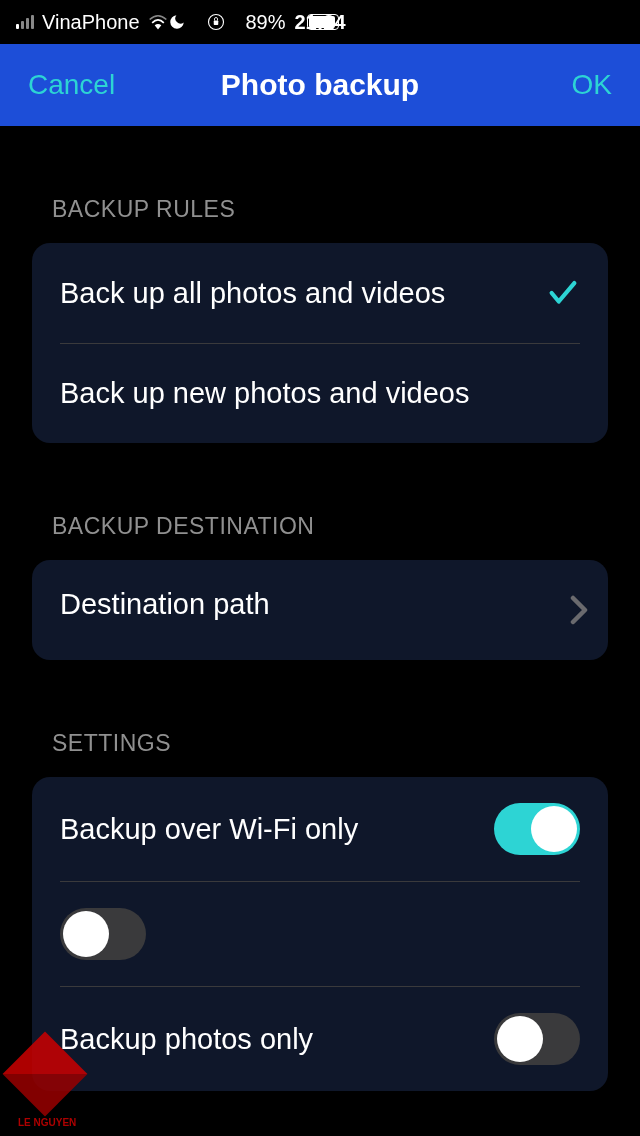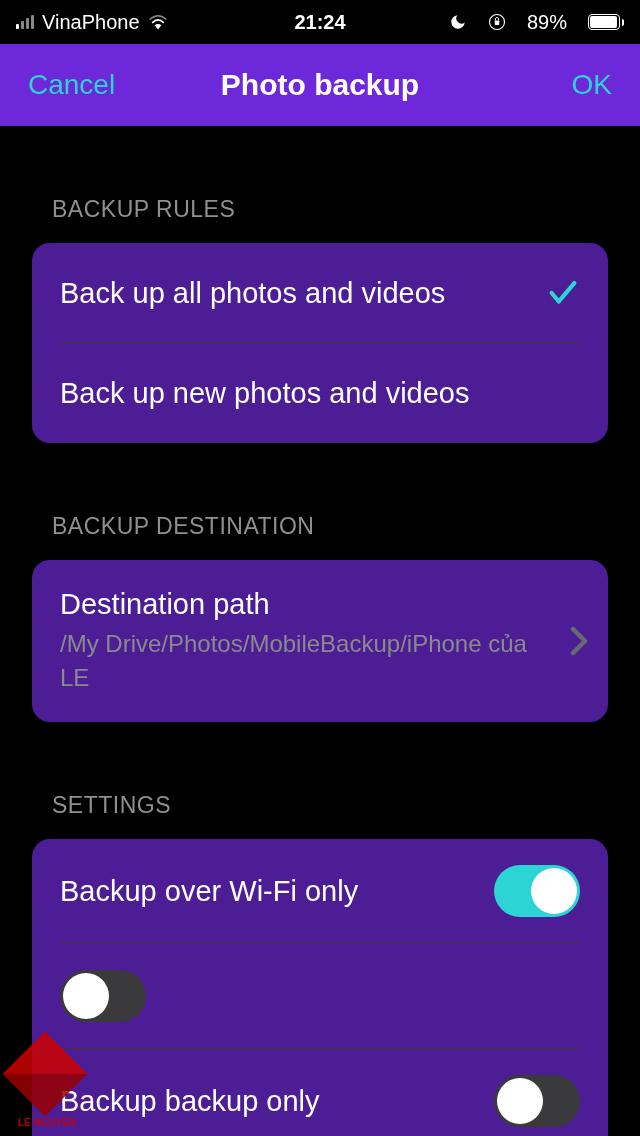--- a/index.html
+++ b/index.html
@@ -11,21 +11,21 @@
       color: #fff;
       overflow: hidden;
       position: relative;
     }
 
     
     .status-bar {
       height: 44px;
       display: flex;
       align-items: center;
-      justify-content: space-between;
+      justify-content: flex-start;
       padding: 0 16px;
       font-size: 20px;
       font-weight: 500;
     }
     .status-left { display: flex; align-items: center; gap: 8px; }
     .status-center { position: absolute; left: 50%; transform: translateX(-50%); font-weight: 600; }
     .status-right { display: flex; align-items: center; gap: 21px; }
     .signal-bars { display: flex; align-items: flex-end; gap: 2px; height: 14px; }
     .bar { width: 3px; background: #888; border-radius: 1px; }
     .bar.b1 { height: 5px; background: #fff; }
@@ -38,21 +38,21 @@
     .battery-fill { position: absolute; top: 1px; left: 1px; width: 89%; height: calc(100% - 2px); background: #fff; border-radius: 2px; }
     .battery-tip { width: 2px; height: 7px; background: #fff; border-radius: 0 2px 2px 0; }
 
     
     .nav-bar {
       height: 82px;
       display: flex;
       align-items: center;
       justify-content: space-between;
       padding: 0 28px;
-      background: #6d28d9;
+      background: #1d4ed8;
     }
     .nav-cancel, .nav-ok {
       color: #2dd4d4;
       font-size: 28px;
       font-weight: 400;
     }
     .nav-title {
       position: absolute;
       left: 50%;
       transform: translateX(-50%);
@@ -68,21 +68,21 @@
       font-size: 23px;
       font-weight: 400;
       letter-spacing: 0.5px;
       margin-top: 70px;
       margin-bottom: 20px;
       margin-left: 20px;
     }
     .section-header.first { margin-top: 70px; }
 
     .card {
-      background: #4c1d95;
+      background: #0f172a;
       border-radius: 18px;
       overflow: hidden;
     }
 
     .list-row {
       display: flex;
       align-items: center;
       justify-content: space-between;
       padding: 26px 28px;
       min-height: 100px;
@@ -208,42 +208,41 @@
     </div>
     <div class="list-row">
       <span class="row-label">Back up new photos and videos</span>
     </div>
   </div>
 
   <div class="section-header">BACKUP DESTINATION</div>
   <div class="card">
     <div class="list-row dest-row">
       <span class="dest-title">Destination path</span>
-      <span class="dest-path">/My Drive/Photos/MobileBackup/iPhone của LE</span>
       <svg class="chevron" viewBox="0 0 12 20">
         <path d="M2 2 L10 10 L2 18" stroke="#6a6a6e" stroke-width="3" fill="none" stroke-linecap="round" stroke-linejoin="round"></path>
       </svg>
     </div>
   </div>
 
   <div class="section-header">SETTINGS</div>
   <div class="card settings-card">
     <div class="list-row">
       <span class="row-label">Backup over Wi-Fi only</span>
       <div class="toggle on">
           <div class="toggle-knob"></div>
         </div>
     </div>
     <div class="list-row">
       <div class="toggle off">
           <div class="toggle-knob"></div>
         </div>
     </div>
     <div class="list-row">
-      <span class="row-label">Backup backup only</span>
+      <span class="row-label">Backup photos only</span>
       <div class="toggle off">
           <div class="toggle-knob"></div>
         </div>
     </div>
   </div>
 
 </div>
 
 <div class="watermark">
   <div class="wm-diamond"></div>

